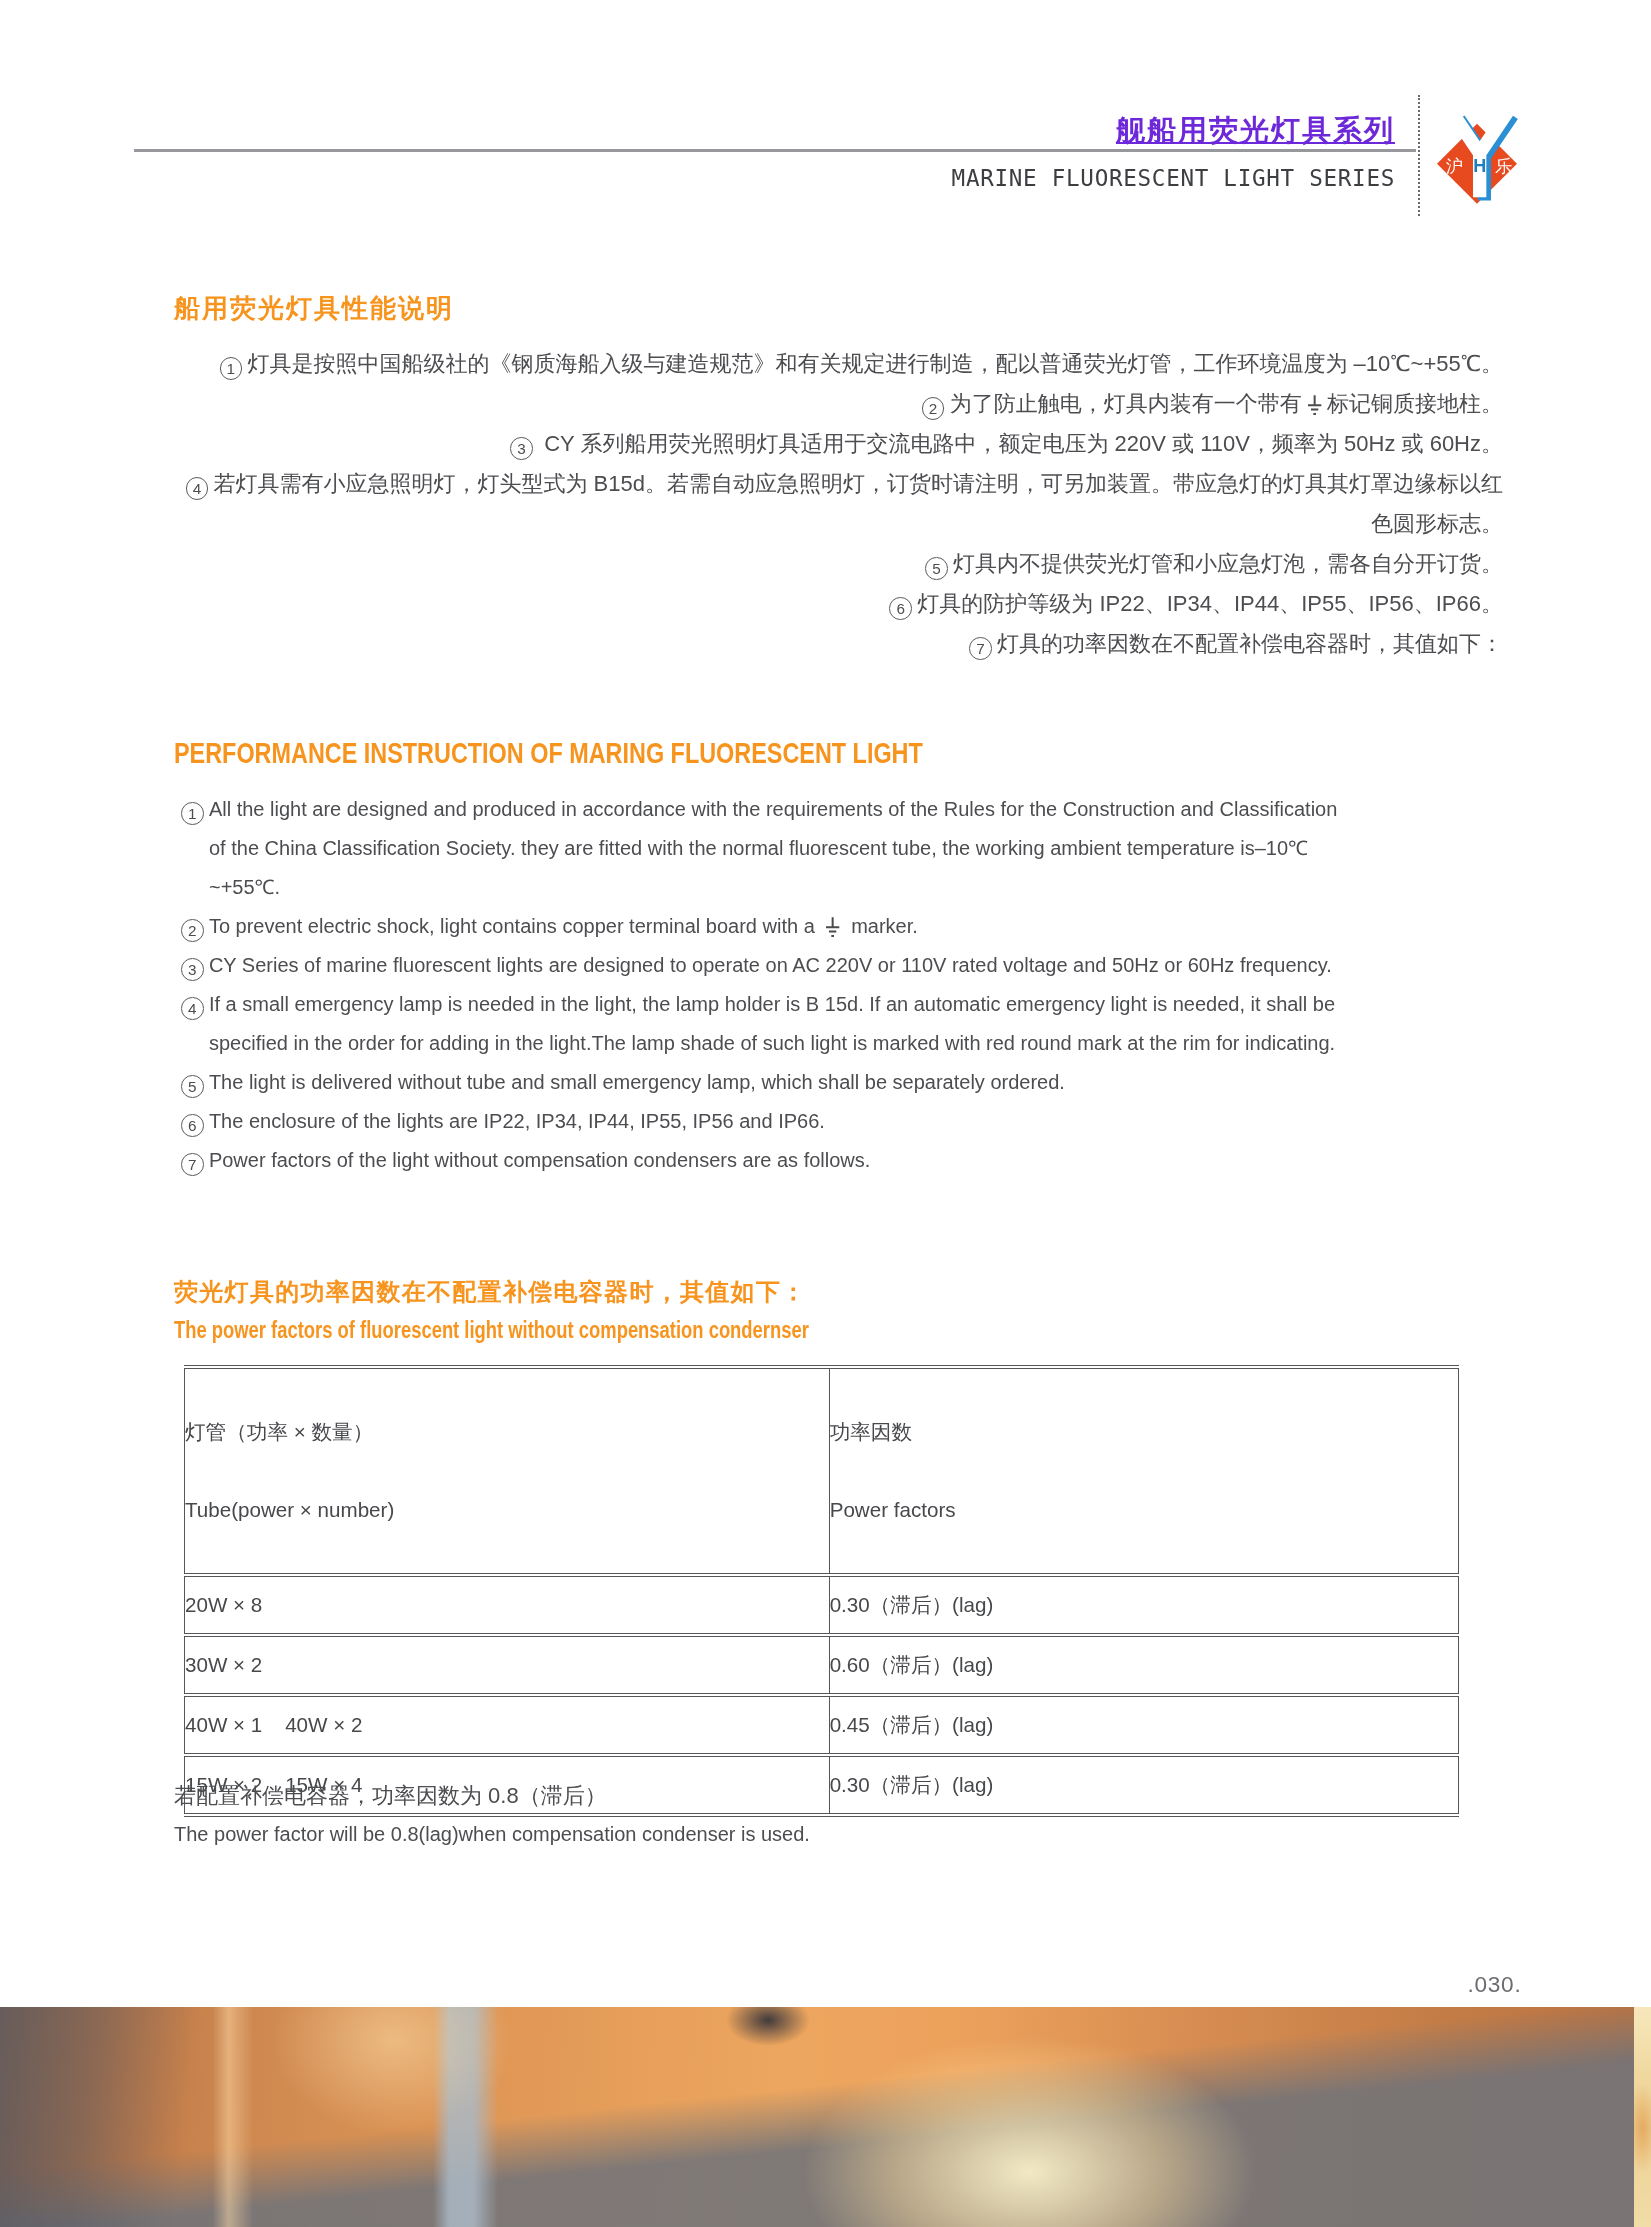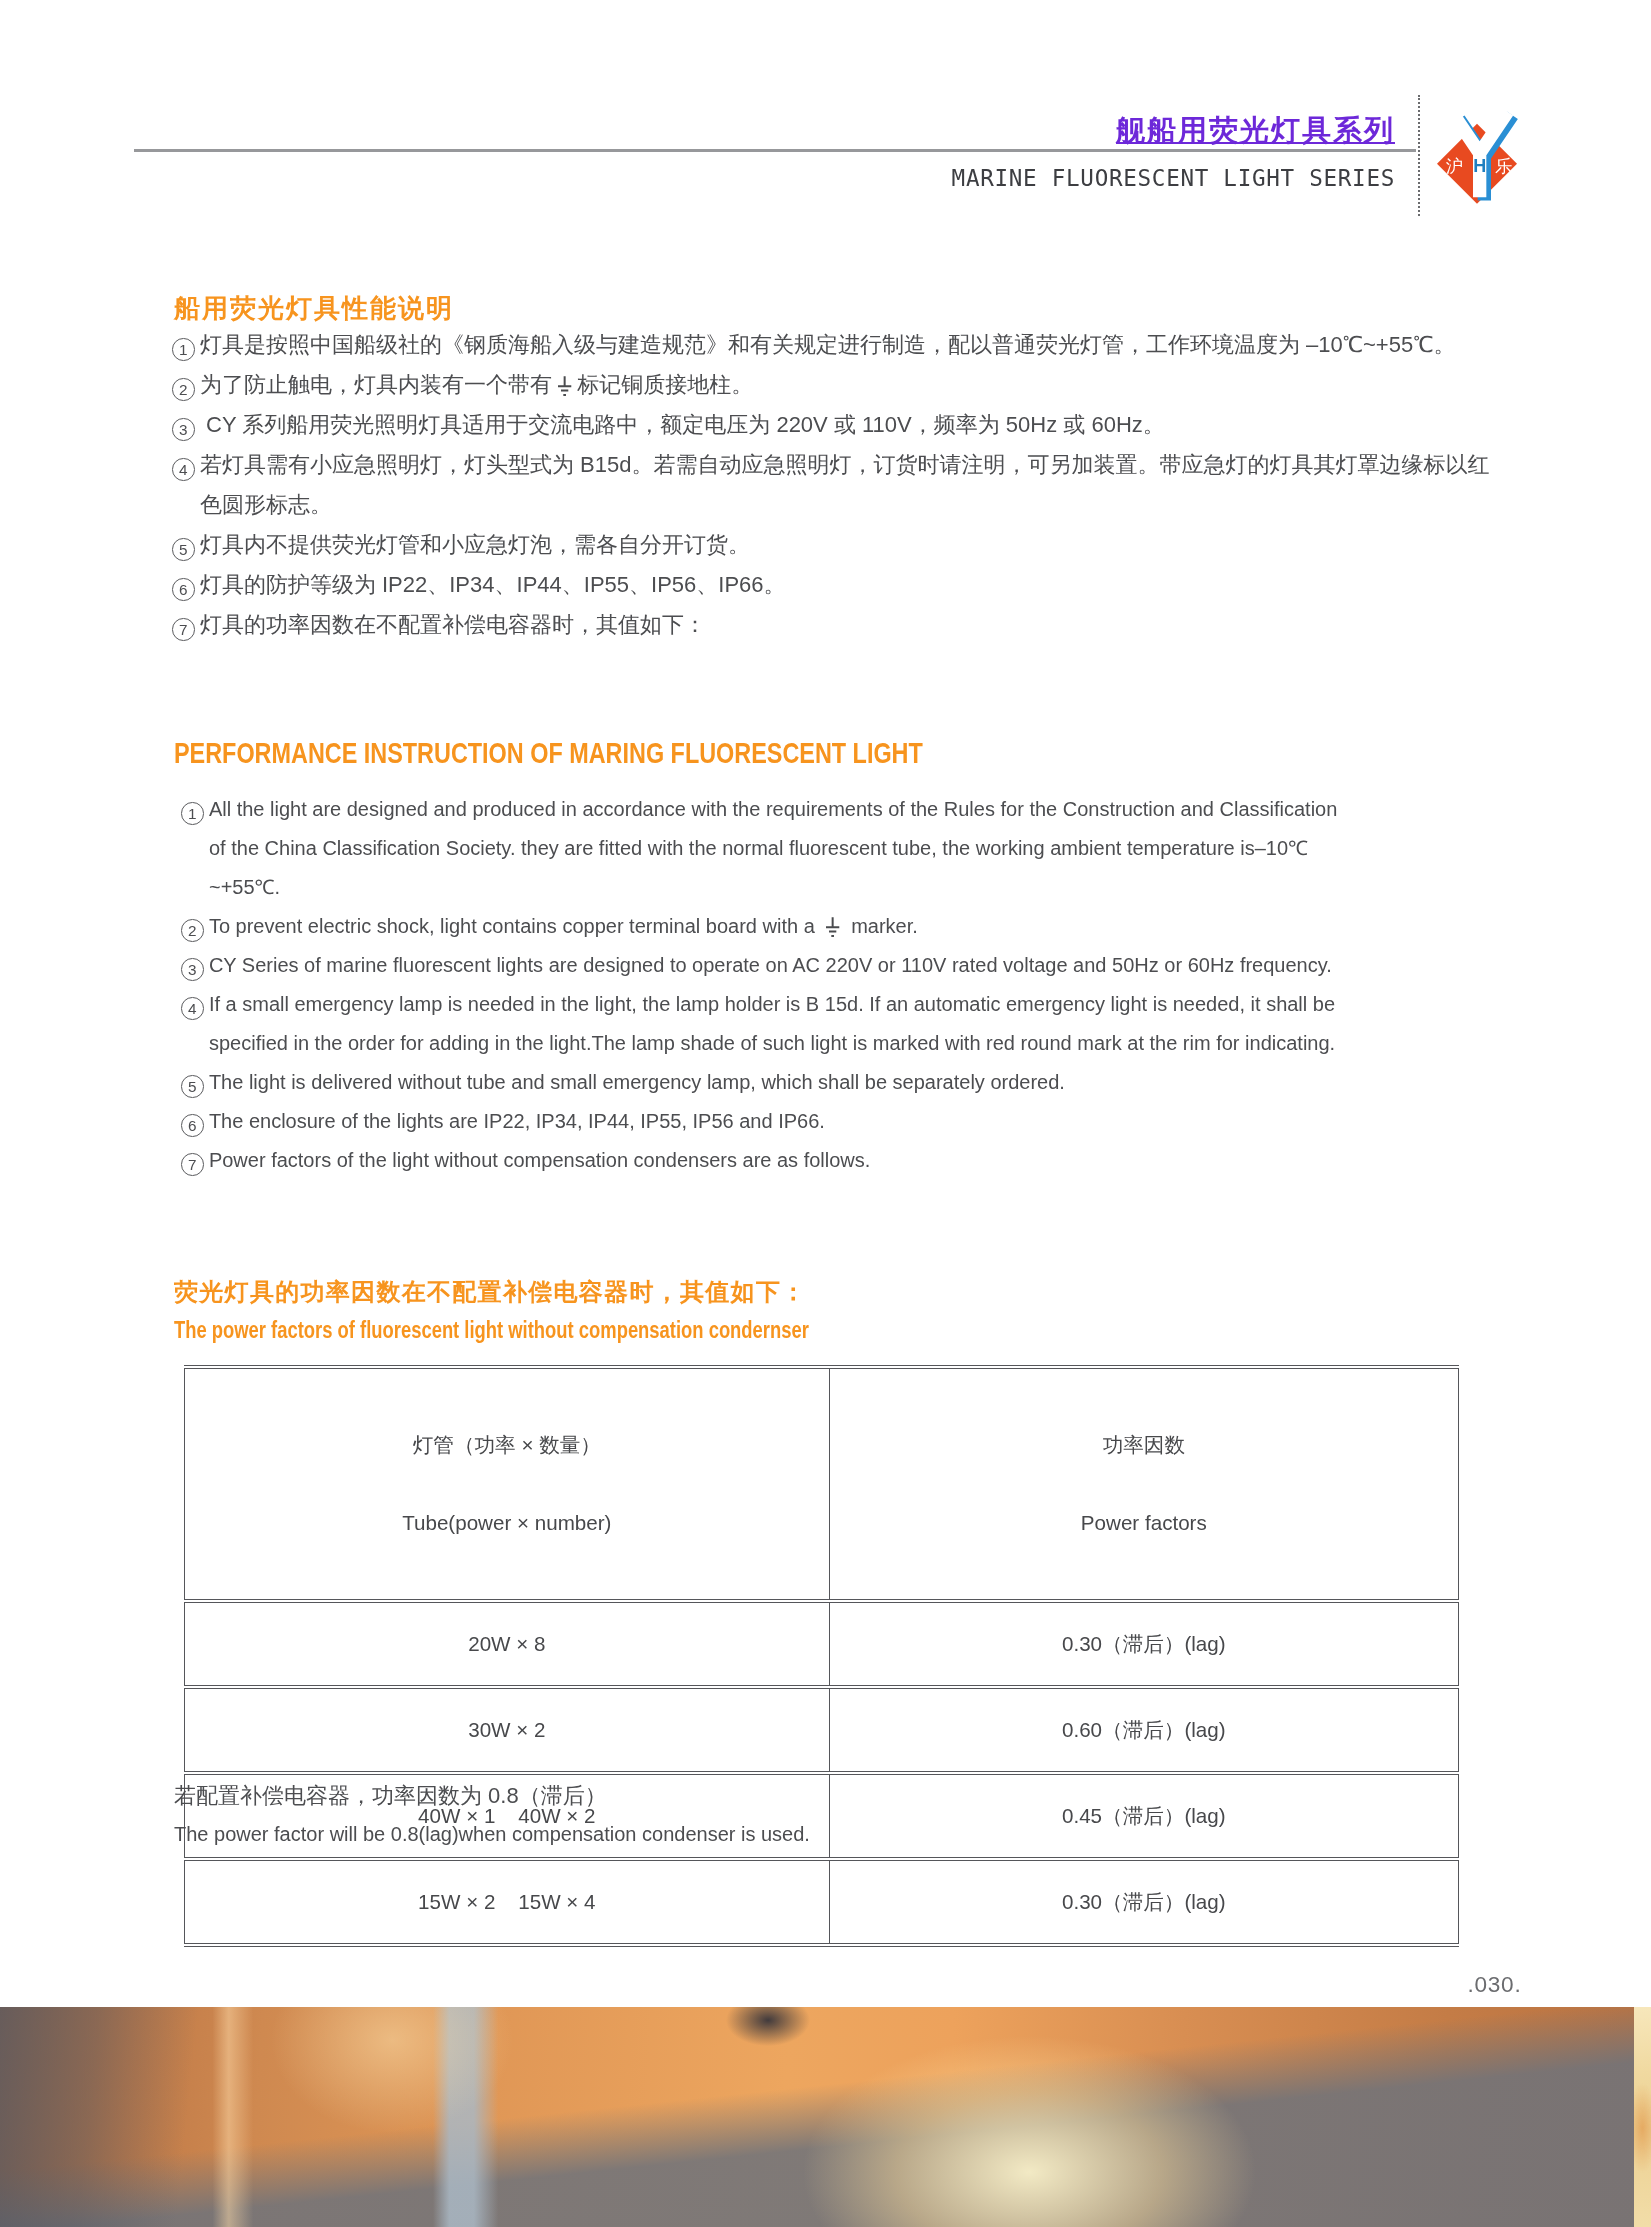--- a/index.html
+++ b/index.html
@@ -36,43 +36,43 @@
     left:174px;top:1276px;font-size:24px;font-weight:bold;color:#f7941e;
     letter-spacing:1.3px;white-space:nowrap;
   }
   .sub-en{
     left:174px;top:1317px;font-size:23px;font-weight:800;color:#f7941e;
     transform:scaleX(.8);transform-origin:left center;white-space:nowrap;
   }
 
   
   .items{width:1331px;}
-  #zh-items{left:172px;top:325px;font-size:22px;line-height:40px;}
+  #zh-items{left:172px;top:344px;font-size:22px;line-height:40px;text-align:right;}
   #en-items{left:181px;top:790px;font-size:20px;line-height:39px;}
   .item{padding-left:28px;text-indent:-28px;}
   .itext{white-space:pre-line;}
   .circ{
     display:inline-flex;align-items:center;justify-content:center;
     width:22.6px;height:22.6px;box-sizing:border-box;border:1.3px solid #5a5b5e;border-radius:50%;
     font-size:15.3px;line-height:1;margin-right:5.3px;vertical-align:-2.7px;text-indent:0;
     color:#4c4d50;
   }
   svg.gnd{width:17.3px;height:22.6px;vertical-align:-5.3px;margin:0 4px;}
   svg.gnd path{stroke:#4a4b4e;stroke-width:3;fill:none;}
 
   
   .pf-table{
     left:184px;top:1365px;width:1275px;height:406px;
     border-collapse:collapse;table-layout:fixed;
     font-size:20.6px;color:#47484b;
   }
   .pf-table{border-left:1.3px solid #55565a;border-right:1.3px solid #55565a;
             border-top:4.7px double #55565a;border-bottom:4.7px double #55565a;}
-  .pf-table td{border-left:1.3px solid #55565a;text-align:center;vertical-align:middle;
-               white-space:pre;padding:13px;}
+  .pf-table td{border-left:1.3px solid #55565a;text-align:left;vertical-align:middle;
+               white-space:pre;padding:0;}
   .pf-table td:first-child{border-left:none;}
   .pf-table tr:not(:first-child) td{border-top:4.7px double #55565a;}
   .pf-table tr.hdr td{height:71px;}
   .pf-table tr.row td{height:56px;}
   .hline{display:block;line-height:30px;}
 
   .note-zh{left:174px;top:1781px;font-size:22px;color:#4c4d50;white-space:nowrap;}
   .note-en{left:174px;top:1823px;font-size:20px;color:#4c4d50;white-space:nowrap;}
 
   .pagenum{left:1451px;top:1972px;width:87px;text-align:center;

